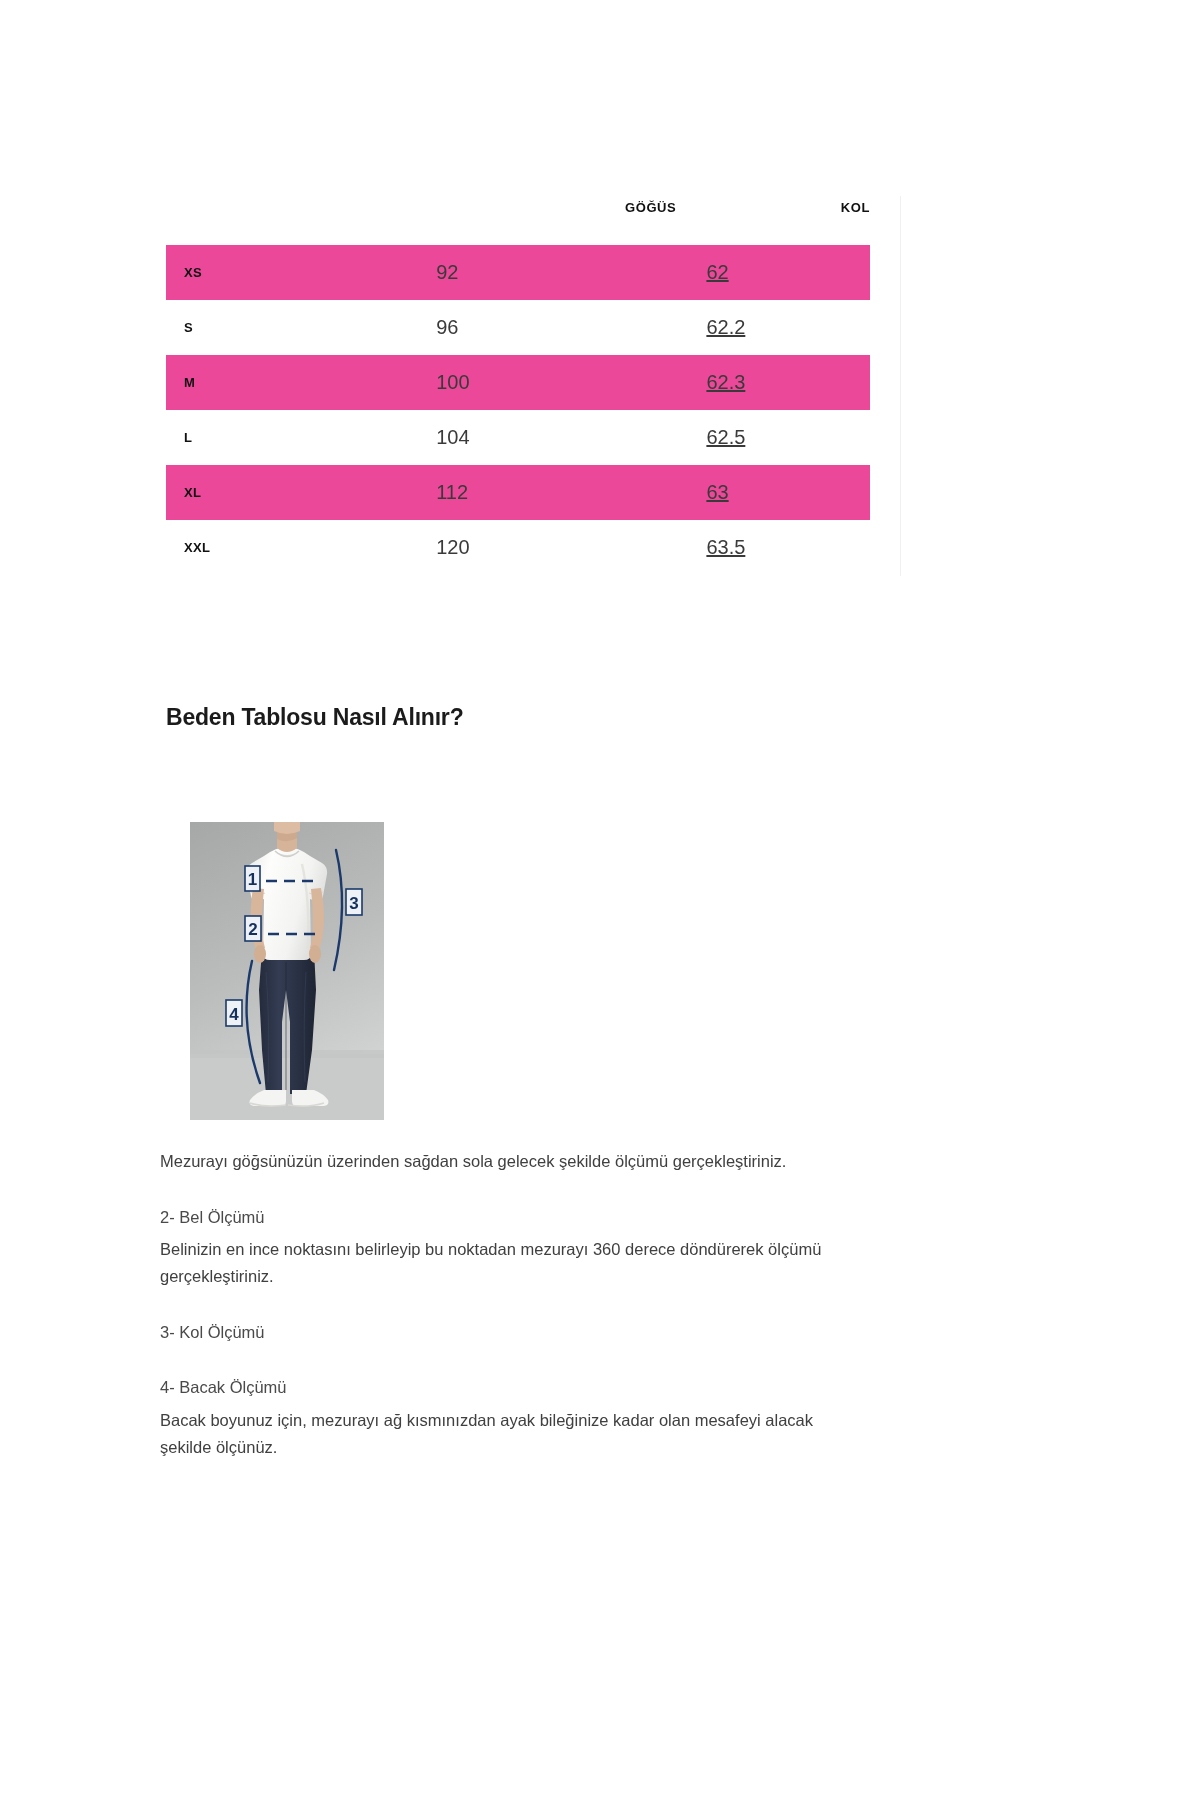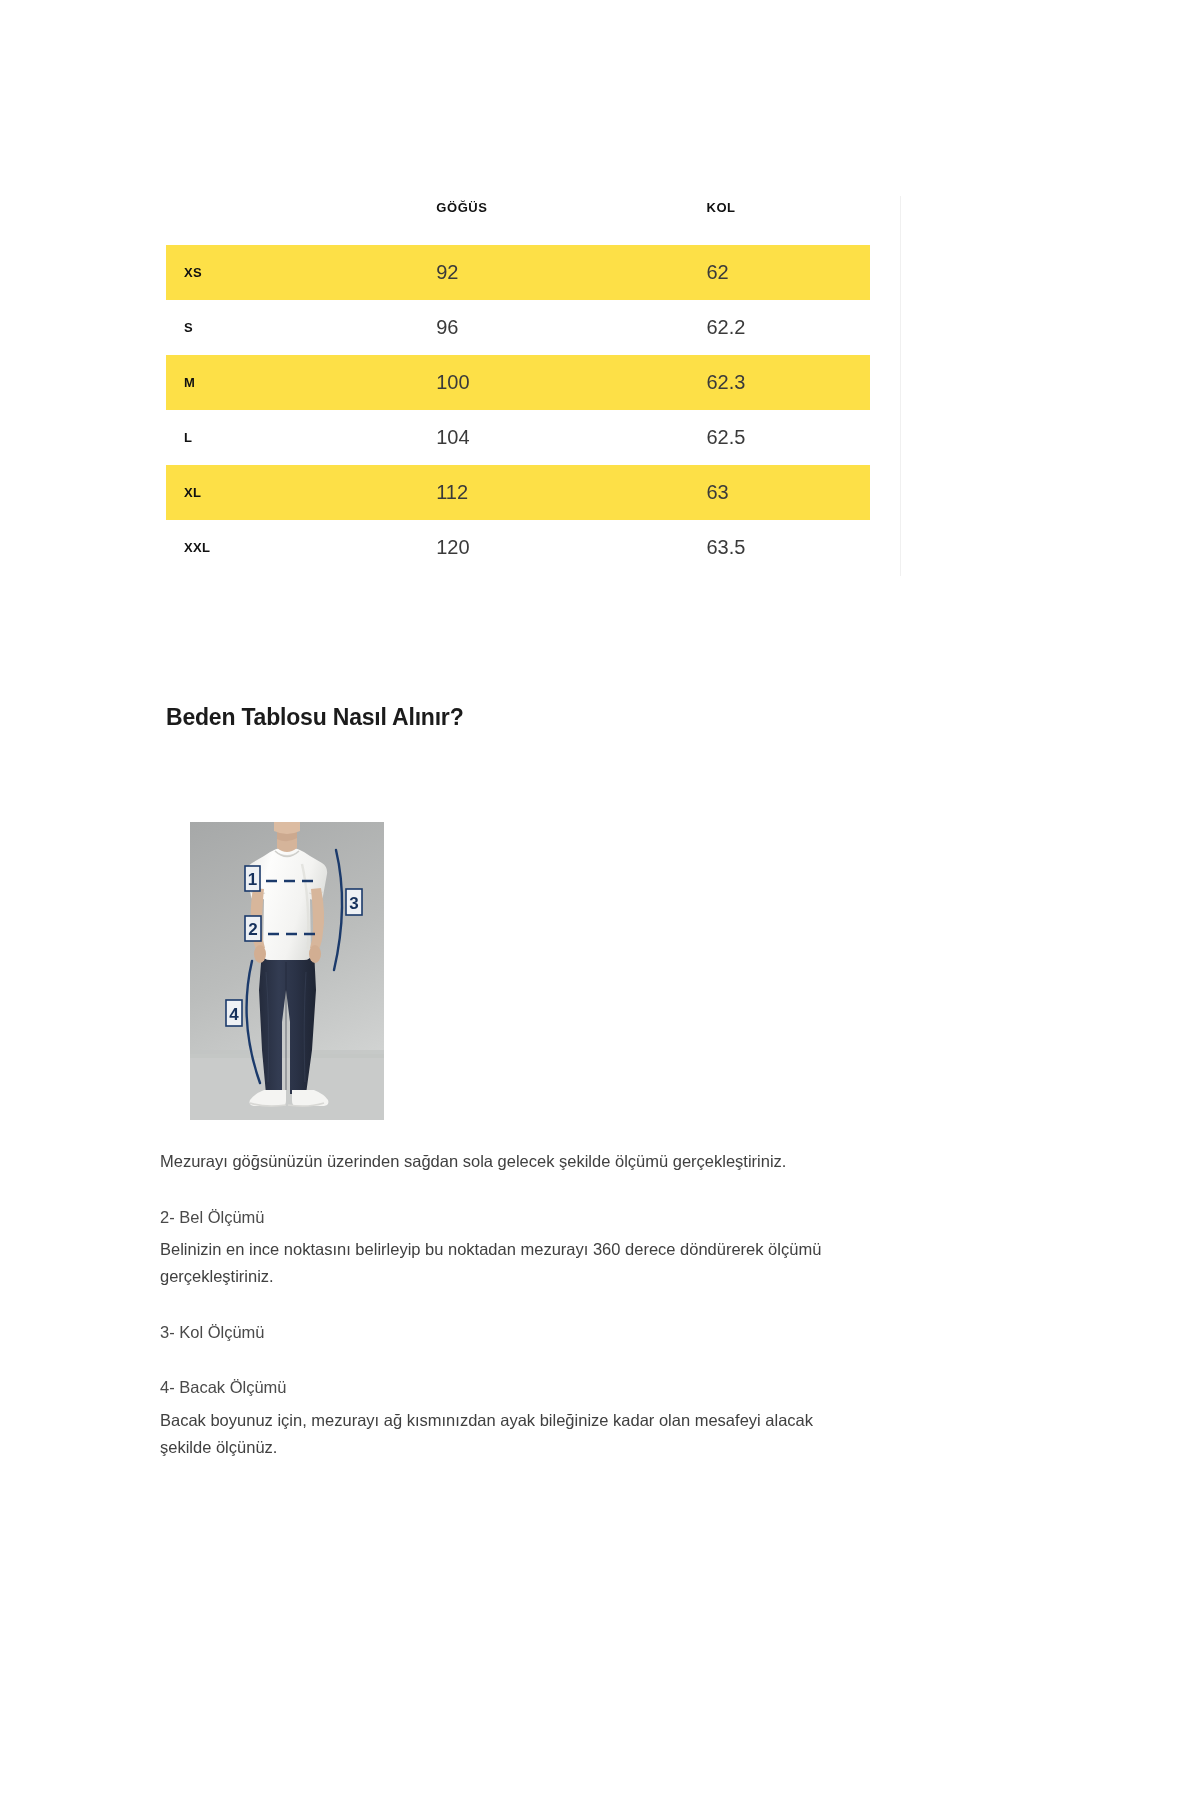--- a/index.html
+++ b/index.html
@@ -35,51 +35,51 @@
   table.size-table {
     width: 100%;
     border-collapse: collapse;
     table-layout: fixed;
   }
   table.size-table col.c-size { width: 31.0%; }
   table.size-table col.c-col1 { width: 41.5%; }
   table.size-table col.c-col2 { width: 27.5%; }
 
   table.size-table thead th {
-    text-align: left;
+    text-align: right;
     font-size: 13px;
     font-weight: bold;
     letter-spacing: 0.6px;
     color: #111111;
     padding: 0 0 30px 0;
     vertical-align: bottom;
   }
   table.size-table thead th.th-size { padding-left: 18px; }
   table.size-table thead th.th-c1 { padding-left: 52px; }
   table.size-table thead th.th-c2 { padding-left: 30px; }
 
   table.size-table tbody tr { height: 55px; }
-  table.size-table tbody tr.striped { background: #fde047; }
+  table.size-table tbody tr.striped { background: #ec4899; }
 
   table.size-table tbody td {
     font-size: 20px;
     color: #3a3a3a;
     vertical-align: middle;
     padding: 0;
     border: none;
   }
   table.size-table td.cell-size {
     font-weight: bold;
     color: #111111;
     font-size: 13px;
     letter-spacing: 0.3px;
     padding-left: 18px;
   }
   table.size-table td.cell-v1 { padding-left: 52px; }
-  table.size-table td.cell-v2 { padding-left: 30px; }
+  table.size-table td.cell-v2 { padding-left: 30px; text-decoration: underline; }
 
   
   .section-heading {
     position: absolute;
     left: 166px;
     top: 704px;
     font-size: 23px;
     font-weight: bold;
     color: #1b1b1b;
     letter-spacing: -0.2px;

